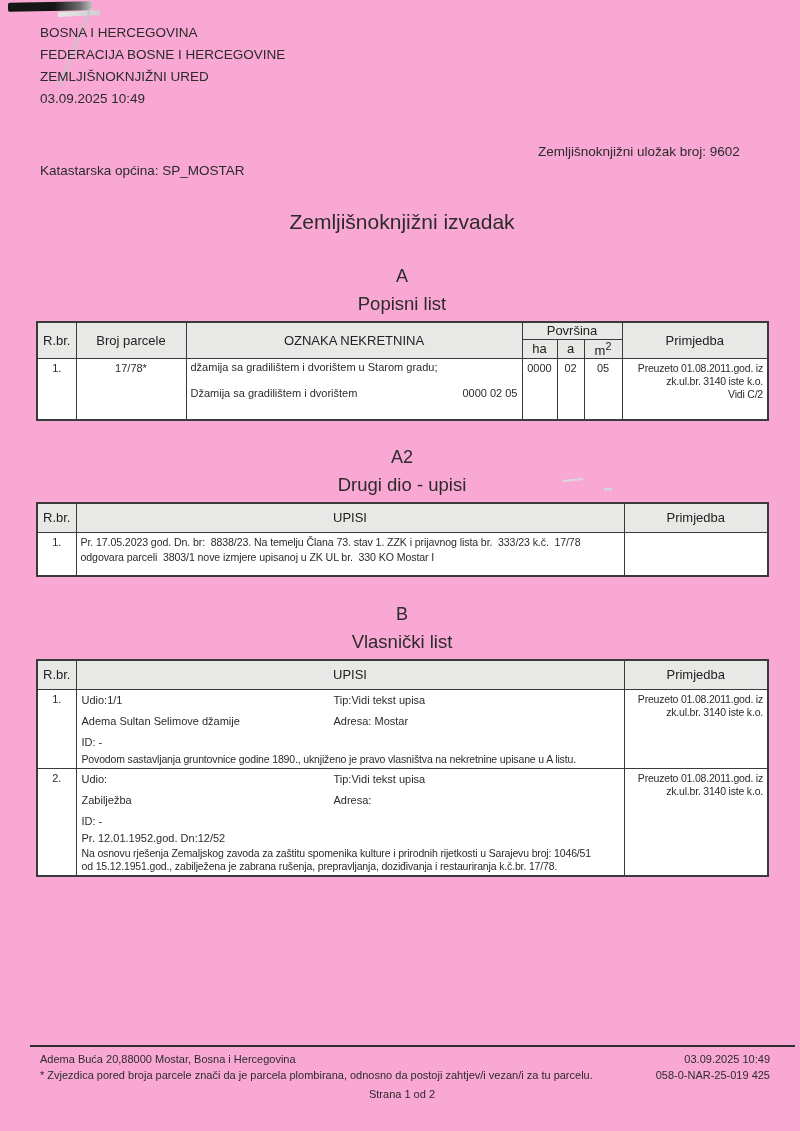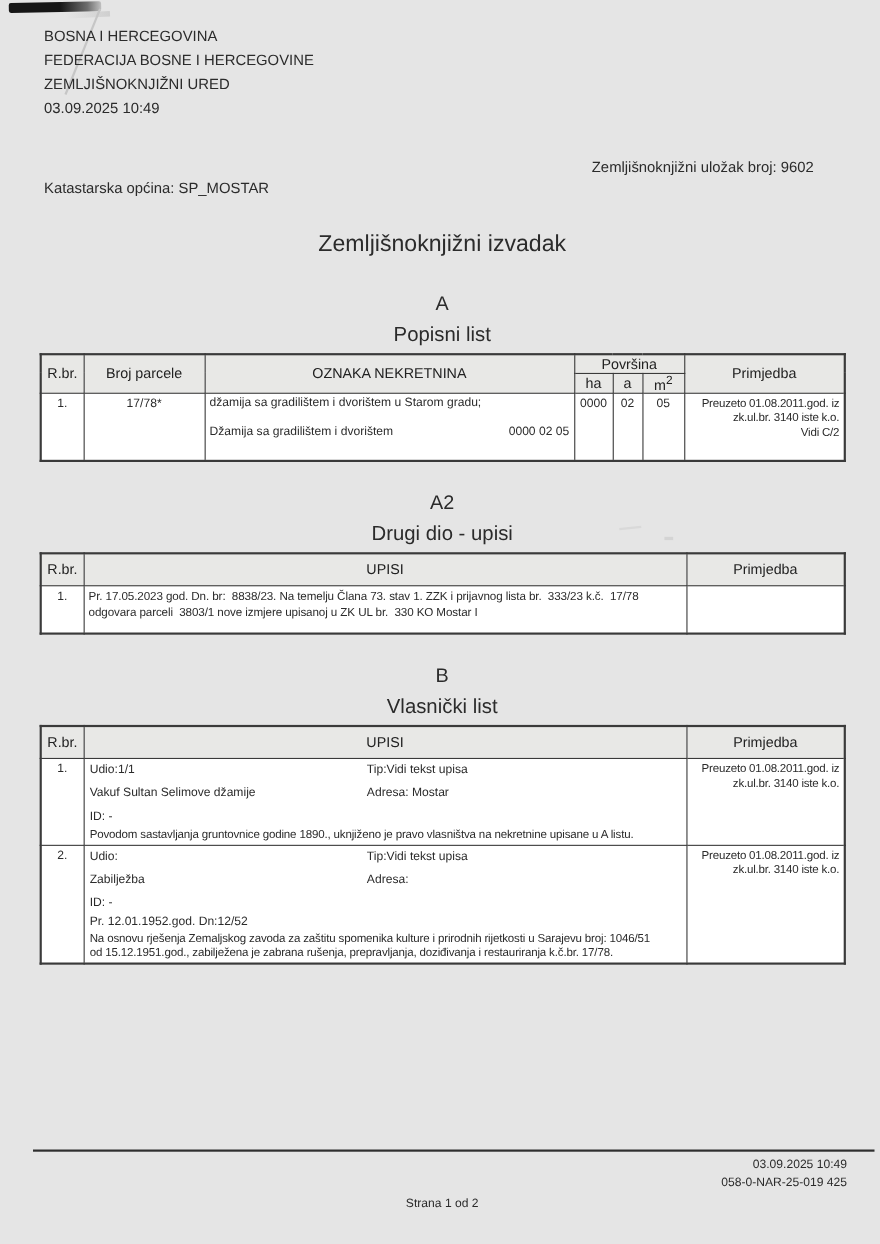--- a/index.html
+++ b/index.html
@@ -1,20 +1,20 @@
 <!DOCTYPE html>
 <html><head>
 <meta charset="utf-8">
 <style>
   * { margin:0; padding:0; box-sizing:border-box; }
   html,body { background:#ffffff; }
   .page {
     position:relative;
     width:800px; height:1131px;
-    background:#e5e5e5;
+    background:#f9a8d4;
     font-family:"Liberation Sans", sans-serif;
     color:#2b2b2b;
     overflow:hidden;
   }
   
   .artifact-bar {
     position:absolute; left:8px; top:2px; width:84px; height:9px;
     background:linear-gradient(90deg,#161616 55%,#6d6d6d 85%,#c0c0c0);
     border-radius:2px; transform:rotate(-1.2deg);
   }
@@ -185,21 +185,21 @@
       <th>Primjedba</th>
     </tr>
     <tr class="b-row1">
       <td class="num-cell">1.</td>
       <td class="b-cell">
         <div class="pair">
           <span class="l">Udio:1/1</span>
           <span class="r">Tip:Vidi tekst upisa</span>
         </div>
         <div class="pair">
-          <span class="l">Vakuf Sultan Selimove džamije</span>
+          <span class="l">Adema Sultan Selimove džamije</span>
           <span class="r">Adresa: Mostar</span>
         </div>
         <div class="idline">ID: -</div>
         <div class="noteline">Povodom sastavljanja gruntovnice godine 1890., uknjiženo je pravo vlasništva na nekretnine upisane u A listu.</div>
       </td>
       <td class="prim">Preuzeto 01.08.2011.god. iz
 zk.ul.br. 3140 iste k.o.</td>
     </tr>
     <tr class="b-row2">
       <td class="num-cell">2.</td>
@@ -217,19 +217,23 @@
         <div class="noteline">Na osnovu rješenja Zemaljskog zavoda za zaštitu spomenika kulture i prirodnih rijetkosti u Sarajevu broj: 1046/51
 od 15.12.1951.god., zabilježena je zabrana rušenja, prepravljanja, doziđivanja i restauriranja k.č.br. 17/78.</div>
       </td>
       <td class="prim">Preuzeto 01.08.2011.god. iz
 zk.ul.br. 3140 iste k.o.</td>
     </tr>
   </tbody>
     </table>
 
   <div class="footer-rule"></div>
+  <div class="footer-left">
+    <div>Adema Buća 20,88000 Mostar, Bosna i Hercegovina</div>
+    <div>* Zvjezdica pored broja parcele znači da je parcela plombirana, odnosno da postoji zahtjev/i vezan/i za tu parcelu.</div>
+  </div>
   <div class="footer-right">
     <div>03.09.2025 10:49</div>
     <div>058-0-NAR-25-019 425</div>
   </div>
   <div class="footer-page">Strana 1 od 2</div>
 
 </div>
 
 </body></html>

